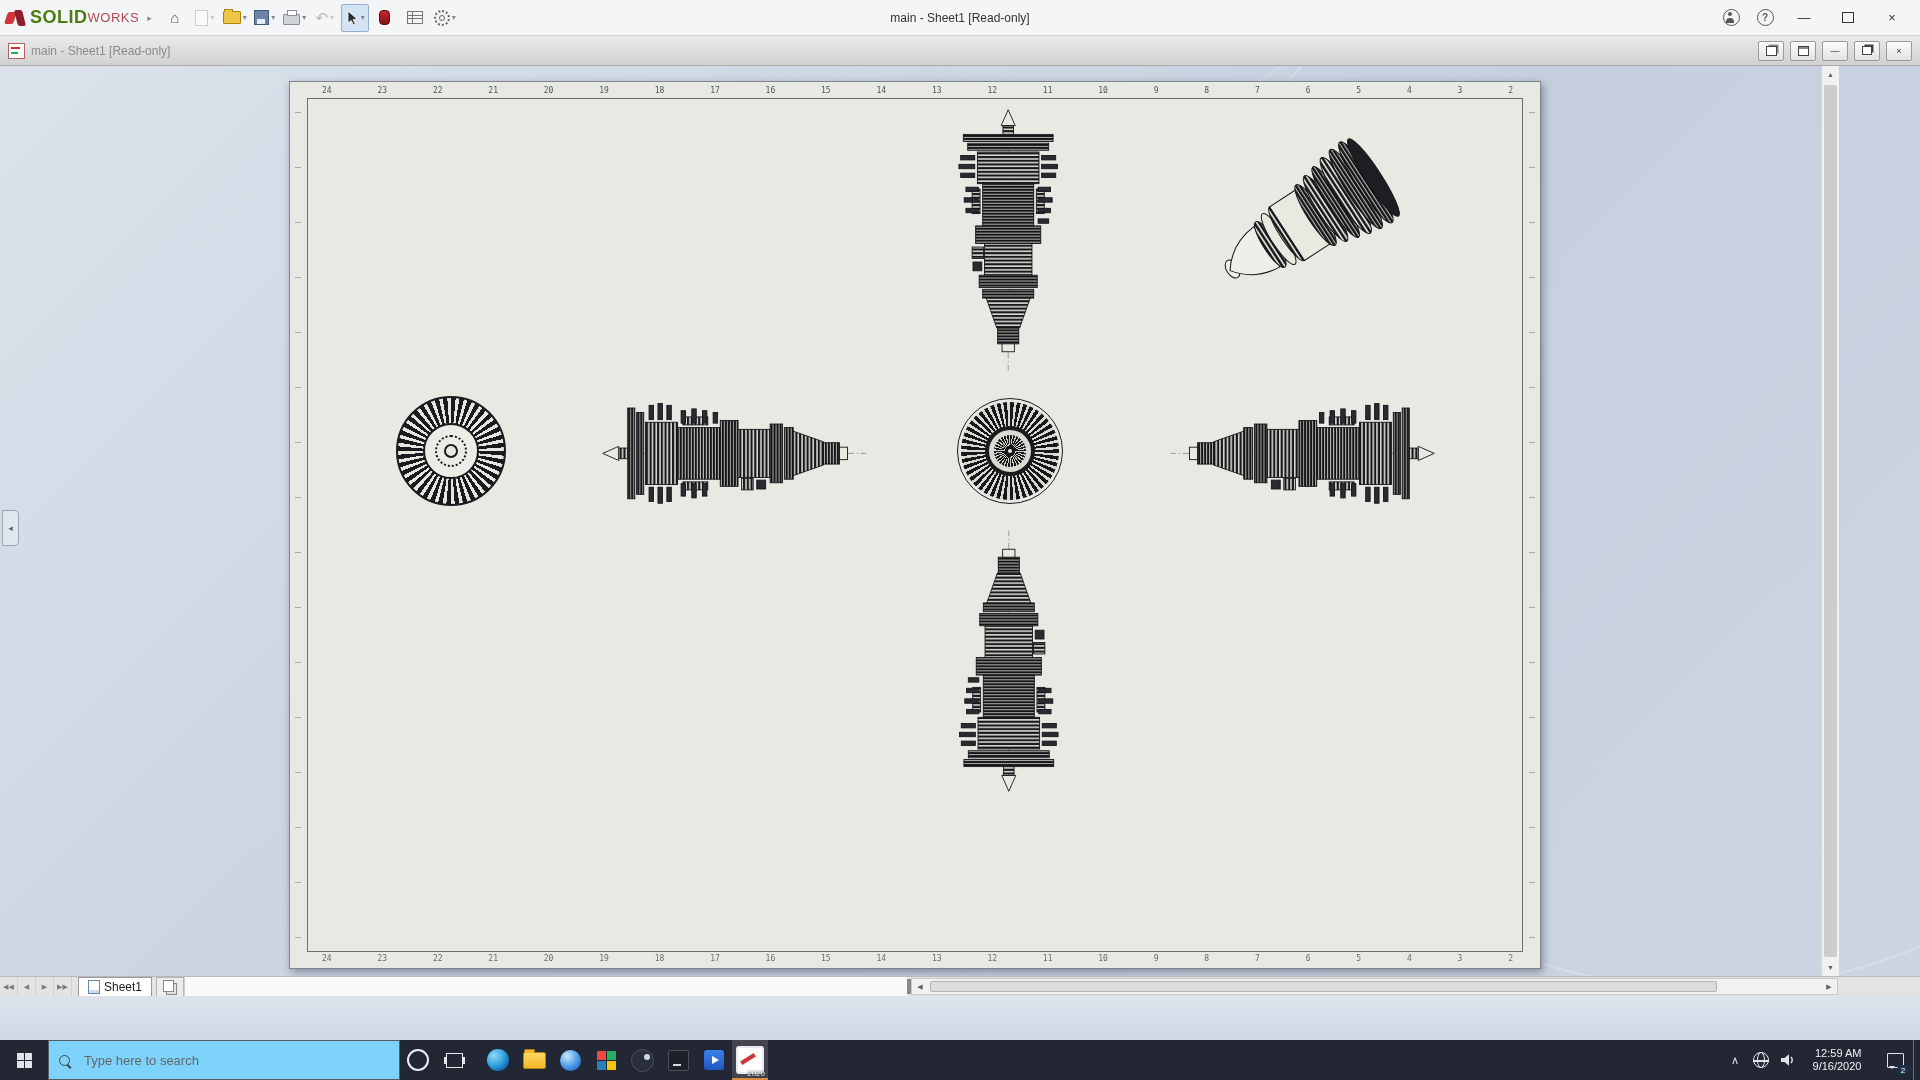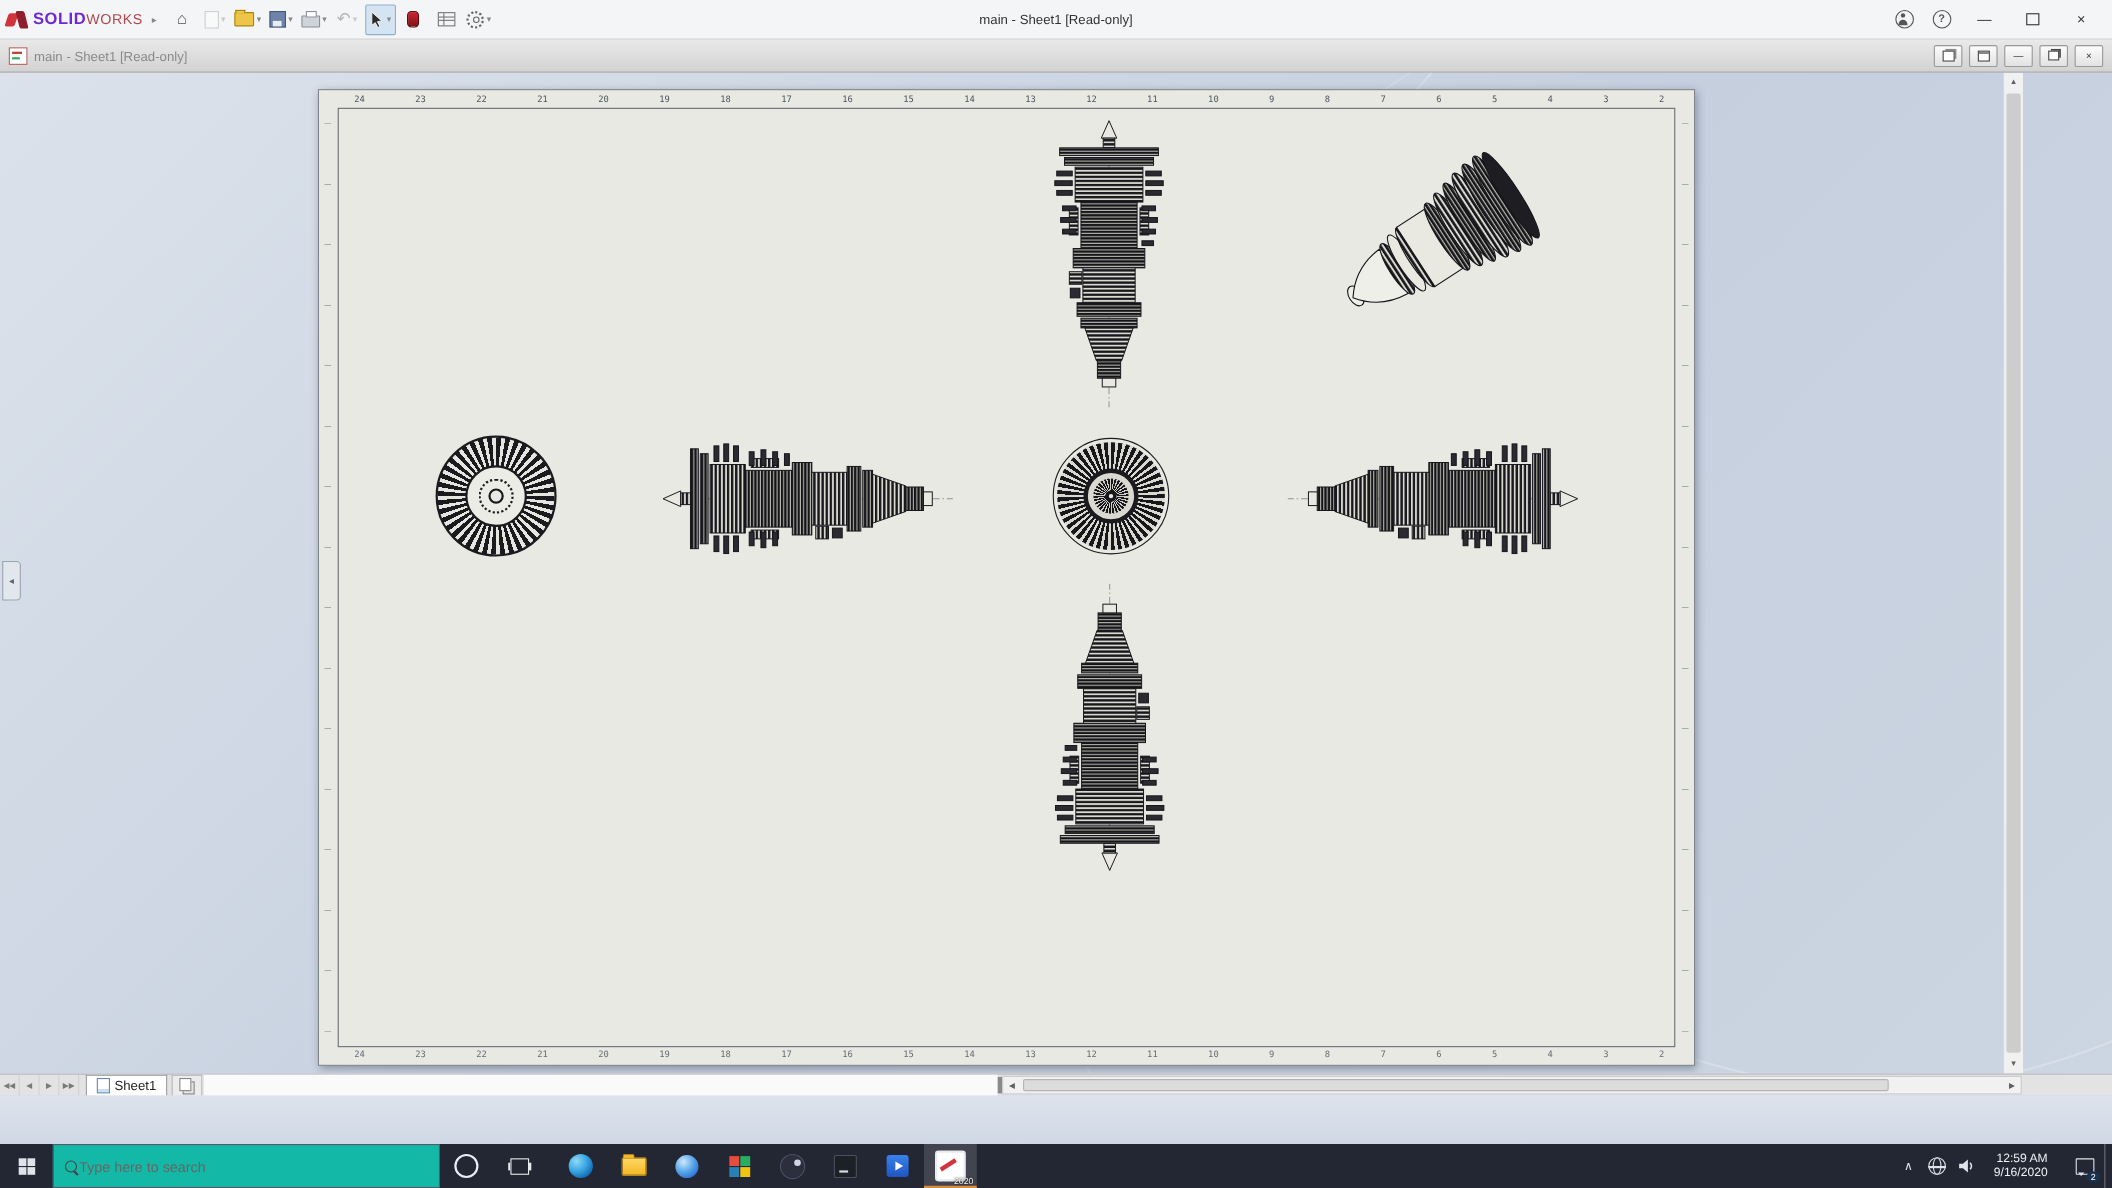--- a/index.html
+++ b/index.html
@@ -7,21 +7,21 @@
           font-family:"Liberation Sans",sans-serif;background:#c9d4e2;}
 
   
   #titlebar{position:absolute;left:0;top:0;width:1920px;height:36px;background:#f4f5f6;
             border-bottom:1px solid #d2d2d2;display:flex;align-items:center;padding:0 6px;box-sizing:border-box;z-index:40;}
   .brand{display:flex;align-items:center;margin-right:6px;}
   .brand-mark{width:20px;height:16px;position:relative;margin-right:4px;}
   .brand-mark i{position:absolute;display:block;background:#d1343b;}
   .brand-mark i:nth-child(1){left:0;top:2px;width:9px;height:12px;transform:skewX(-18deg);border-radius:2px;}
   .brand-mark i:nth-child(2){left:10px;top:0;width:8px;height:16px;transform:skewX(14deg);border-radius:2px;background:#8e1f2c;}
-  .brand-bold{font-weight:bold;color:#6d28d9;font-size:15px;letter-spacing:.5px;}
+  .brand-bold{font-weight:bold;color:#4d7c0f;font-size:18px;letter-spacing:.5px;}
   .brand-light{color:#b0494f;font-size:13px;letter-spacing:.5px;}
   .flyout{font-size:9px;color:#888;margin:0 8px 0 2px;}
   .tbtn{height:26px;min-width:26px;display:flex;align-items:center;justify-content:center;
         border:1px solid transparent;border-radius:2px;margin:0 1px;color:#555;position:relative;}
   .tbtn .drop{font-size:8px;color:#888;margin-left:2px;}
   .tbtn.disabled{opacity:.4;}
   .tbtn.active{background:#d5e4f3;border-color:#8fb0cf;}
   .glyph14{font-size:15px;line-height:1;color:#555;}
   .i-page{width:11px;height:14px;background:#fff;border:1px solid #999;}
   .i-folder{width:16px;height:11px;background:#edc549;border:1px solid #a8860a;border-radius:1px;position:relative;}
@@ -134,26 +134,26 @@
   
   #statusbar{position:absolute;left:0;top:996px;width:1920px;height:44px;
      background:linear-gradient(#dde3ec,#cfd8e5);}
 
   
   #taskbar{position:absolute;left:0;top:1040px;width:1920px;height:40px;background:#232733;display:flex;align-items:stretch;z-index:50;}
   .tk{display:flex;align-items:center;justify-content:center;}
   #start{width:48px;}
   .winlogo{display:grid;grid-template-columns:7px 7px;grid-template-rows:7px 7px;gap:1px;}
   .winlogo i{background:#dfe3ea;display:block;}
-  #searchbox{width:352px;background:#14b8a6;border:1px solid #565b66;display:flex;align-items:center;gap:0;padding:0 10px;box-sizing:border-box;}
+  #searchbox{width:352px;background:#7dd3fc;border:1px solid #565b66;display:flex;align-items:center;gap:12px;padding:0 10px;box-sizing:border-box;}
   .i-mag{width:9px;height:9px;border:1.5px solid #444;border-radius:50%;position:relative;flex:0 0 auto;}
   .i-mag::after{content:"";position:absolute;left:8px;top:8px;width:5px;height:1.5px;background:#444;transform:rotate(45deg);transform-origin:0 0;}
   #searchbox input{border:none;outline:none;font-size:13px;color:#444;width:100%;font-family:"Liberation Sans",sans-serif;background:transparent;}
   #searchbox input::placeholder{color:#666;}
-  .appbtn{width:48px;position:relative;}
+  .appbtn{width:36px;position:relative;}
   .appbtn.active{background:rgba(255,255,255,0.14);box-shadow:inset 0 -2px 0 #d98c3f;}
   .i-cortana{width:18px;height:18px;border:2px solid #e8eef5;border-radius:50%;}
   .i-taskview{width:15px;height:13px;border:1.5px solid #e6e9ee;box-shadow:-6px 0 0 -4px #e6e9ee,6px 0 0 -4px #e6e9ee;}
   .i-edge{width:22px;height:22px;border-radius:50%;background:radial-gradient(circle at 32% 30%,#8fd8f7,#36a4e0 45%,#1872b8 72%,#0b5594);}
   .i-explorer{width:21px;height:15px;background:linear-gradient(#ffd764,#f2b826);border:1px solid #b3841a;border-radius:2px;position:relative;}
   .i-explorer::before{content:"";position:absolute;left:0;top:-4px;width:9px;height:3px;background:#f2b826;border:1px solid #b3841a;border-bottom:none;border-radius:2px 2px 0 0;}
   .i-bluecircle{width:21px;height:21px;border-radius:50%;background:radial-gradient(circle at 35% 30%,#cfe8fa,#5aa7e8 45%,#2b6fd4 80%);}
   .i-photos{display:grid;grid-template-columns:9px 9px;grid-template-rows:9px 9px;gap:1px;}
   .i-photos i{display:block;}
   .i-photos i:nth-child(1){background:#e74c3c;} .i-photos i:nth-child(2){background:#27ae60;}

